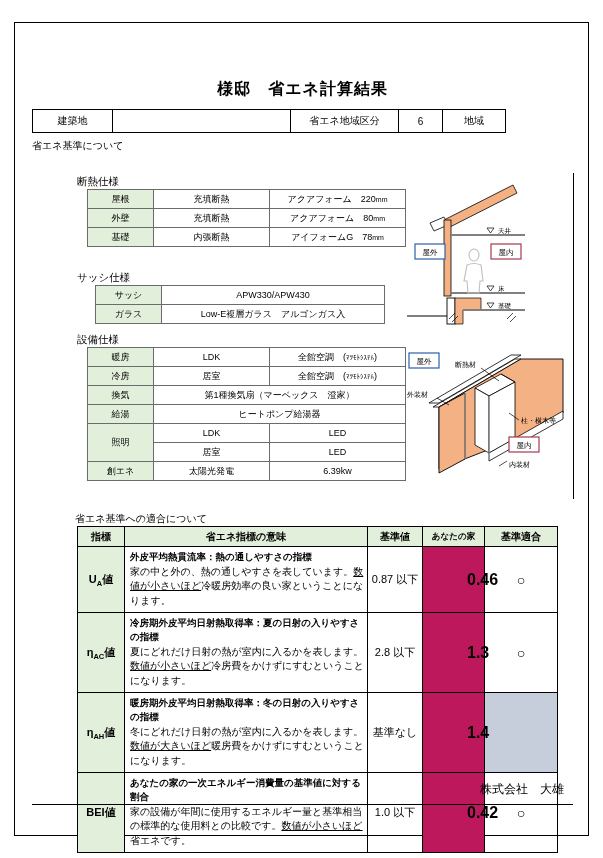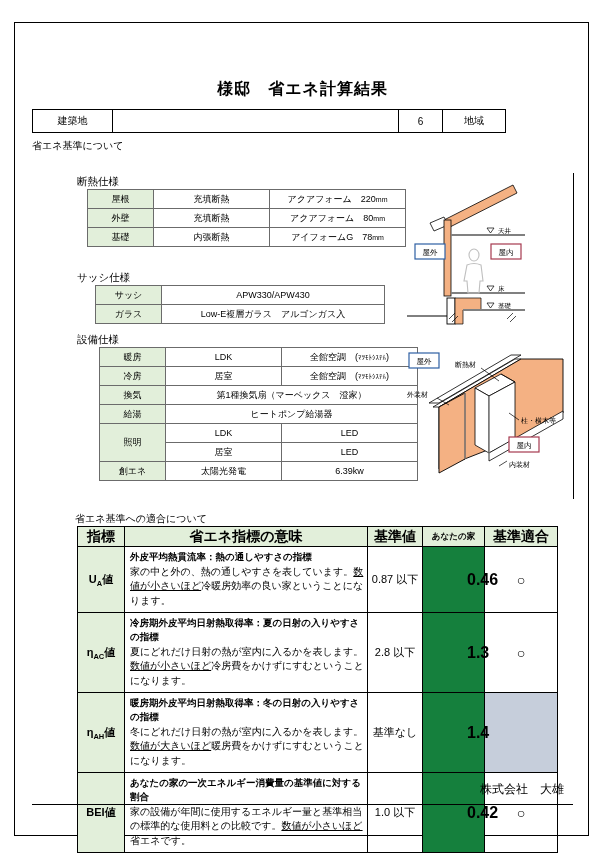--- a/index.html
+++ b/index.html
@@ -51,58 +51,58 @@
     border:0.8px solid #555;font-size:9px;text-align:center;
     height:19px;padding:0 2px;box-sizing:border-box;
     white-space:nowrap;
   }
   .spec td.lab{background:#e2efda;width:66px;}
   .spec.thickborder{border:1.3px solid #000;}
   .spec.thickborder td{border-color:#6b6b6b;}
 
   #tbl-dannetsu{left:72px;top:166px;width:290px;}
   #tbl-sash{left:80px;top:262px;width:290px;}
-  #tbl-setsubi{left:84px;top:324px;width:290px;padding-left:11px;}
+  #tbl-setsubi{left:72px;top:324px;width:290px;padding-left:11px;}
 
   .col-mid{width:116px;}
   .col-end{width:136px;}
 
   .hk{font-size:7px;}
 
   
   .maintable{
     position:absolute;left:62px;top:503px;width:480px;
     border-collapse:collapse;table-layout:fixed;
     border:1.6px solid #000;
   }
   .maintable th,.maintable td{
     border:0.9px solid #000;box-sizing:border-box;vertical-align:middle;
   }
   .maintable thead th{
-    background:#e2efda;font-size:14px;font-weight:bold;height:20px;
+    background:#e2efda;font-size:10px;font-weight:bold;height:20px;
     text-align:center;padding:0;
   }
   .th-shihyo{width:47px;}
   .th-imi{width:243px;}
   .th-kijun{width:55px;}
   .th-anata{width:62px;}
   .th-tekigou{width:73px;}
   .maintable thead th.small{font-size:8.5px;}
 
   td.c-sym{
     background:#e2efda;text-align:center;font-size:11px;font-weight:bold;
   }
   td.c-sym sub{font-size:7.5px;}
   td.c-desc{padding:3px 0 4px 5px;line-height:1.45;}
   .d-head{font-size:9.5px;font-weight:bold;display:block;margin-bottom:1px;}
   .d-body{font-size:10px;display:block;}
   .ul{text-decoration:underline;}
   td.c-kijun{text-align:center;font-size:11px;}
   td.c-val{
-    background:#15803d;text-align:center;font-size:16px;font-weight:bold;padding-left:44px;
+    background:#be185d;text-align:center;font-size:16px;font-weight:bold;padding-left:44px;
   }
   td.c-ok{text-align:center;font-size:14px;}
   td.c-ok.grey{background:#c6cedb;}
 
   .footer{
     position:absolute;right:24px;top:758px;font-size:12px;
   }
   .rule-bottom{
     position:absolute;left:17px;top:781px;width:541px;
     border-top:1.3px solid #000;
@@ -122,20 +122,21 @@
 <body>
 
 <div class="page">
 <div class="sheet">
 
   <div class="doc-title">様邸　省エネ計算結果</div>
 
   <div class="topbar">
     <div class="cell tb-label">建築地</div>
     <div class="cell tb-input"></div>
+    <div class="cell tb-region">省エネ地域区分</div>
     <div class="cell tb-num">6</div>
     <div class="cell tb-area">地域</div>
   </div>
 
   <div class="section-note" id="note-kijun">省エネ基準について</div>
   <div class="section-note" id="note-tekigou">省エネ基準への適合について</div>
 
   <div class="cap" id="cap-dannetsu">断熱仕様</div>
   <table class="spec thickborder" id="tbl-dannetsu">
     <tbody>

